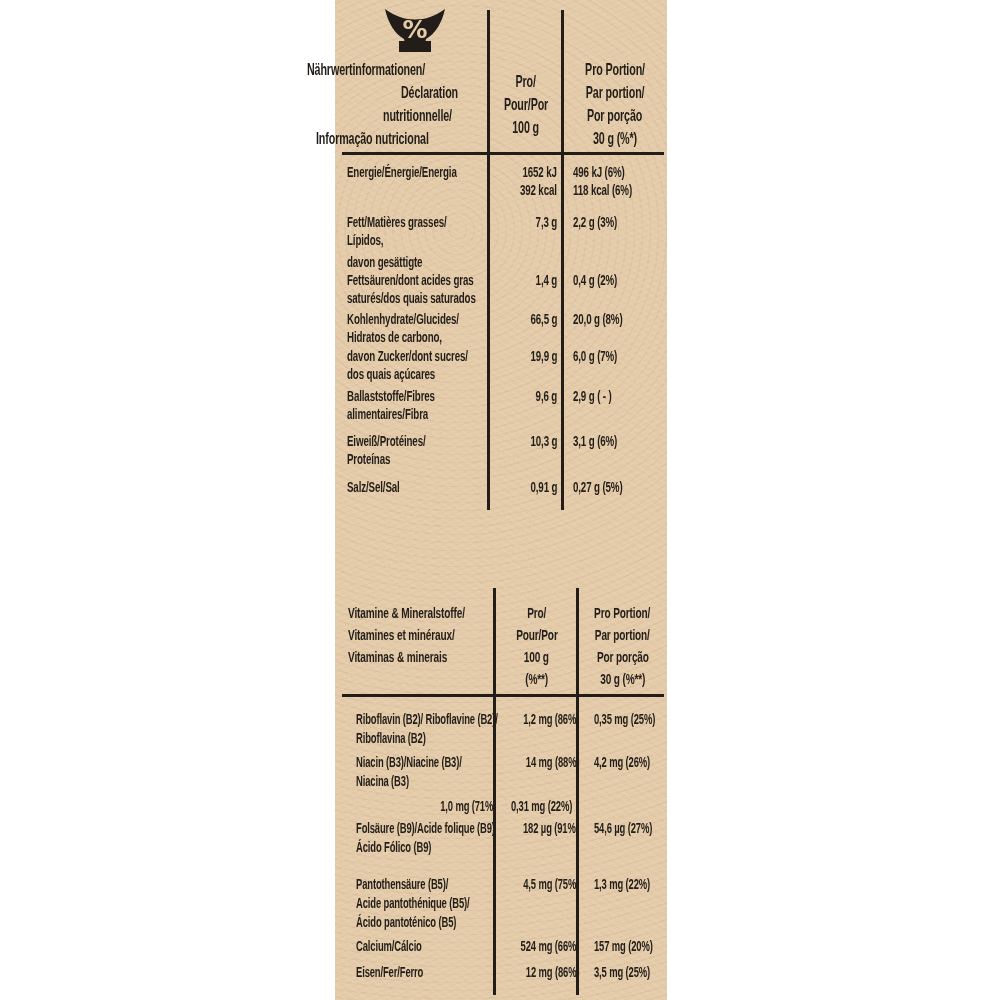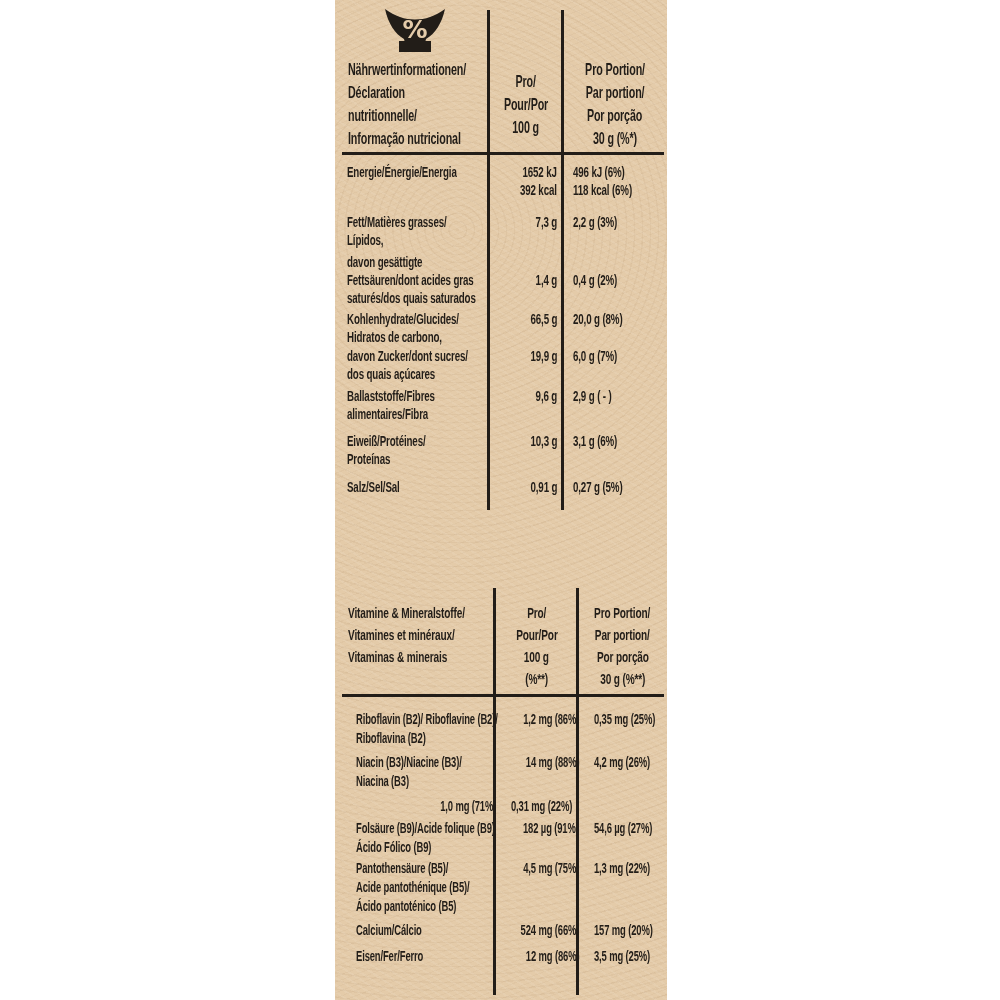--- a/index.html
+++ b/index.html
@@ -35,21 +35,21 @@
   .al{align-items:flex-start;}
   .ac{align-items:center;}
   .ar{align-items:flex-end;}
   .line{white-space:nowrap;transform:scaleX(0.65);letter-spacing:-0.2px;}
   .al .line{transform-origin:0 50%;}
   .ac .line{transform-origin:50% 50%;}
   .ar .line{transform-origin:100% 50%;}
 
   .t1-head{position:absolute;top:58px;left:0;right:0;}
   .t1-head .line{font-size:16.5px;line-height:23px;}
-  .t1-head .cell:nth-child(1){padding-left:13px;}
+  .t1-head .cell:nth-child(1){padding-left:13px;align-items:flex-end;}
   .t1-head .cell:nth-child(2){padding-top:12px;}
   .t1-rows{position:absolute;top:160px;left:0;right:0;}
   .t1-rows .line{font-size:15px;line-height:18px;}
   .t1-rows .lab{padding-left:12px;}
   .t1-rows .v100{padding-right:6px;}
   .t1-rows .vpor{padding-left:10px;}
   .t1-rows .row:nth-child(1){margin-top:3px;}
   .t1-rows .row:nth-child(2){margin-top:14px;}
   .t1-rows .row:nth-child(3){margin-top:4px;}
   .t1-rows .row:nth-child(3) .val{padding-top:18px;}
@@ -64,21 +64,21 @@
   .t2-head .cell:nth-child(1){padding-left:13px;}
   .t2-rows{position:absolute;top:114px;left:8px;right:0;}
   .t2-rows .line{font-size:14.5px;line-height:19px;}
   .t2-rows .lab{padding-left:13px;}
   .t2-rows .v100{padding-right:7px;}
   .t2-rows .vpor{padding-left:8px;}
   .t2-rows .row:nth-child(1){margin-top:8px;}
   .t2-rows .row:nth-child(2){margin-top:5px;}
   .t2-rows .row:nth-child(3){margin-top:6px;}
   .t2-rows .row:nth-child(4){margin-top:3px;}
-  .t2-rows .row:nth-child(5){margin-top:2px;}
+  .t2-rows .row:nth-child(5){margin-top:18px;}
   .t2-rows .row:nth-child(6){margin-top:5px;}
   .t2-rows .row:nth-child(7){margin-top:7px;}
 </style>
 </head>
 <body>
 
 <div class="panel">
 
   <div class="sec sec1">
     <div class="vline s1a"></div>

